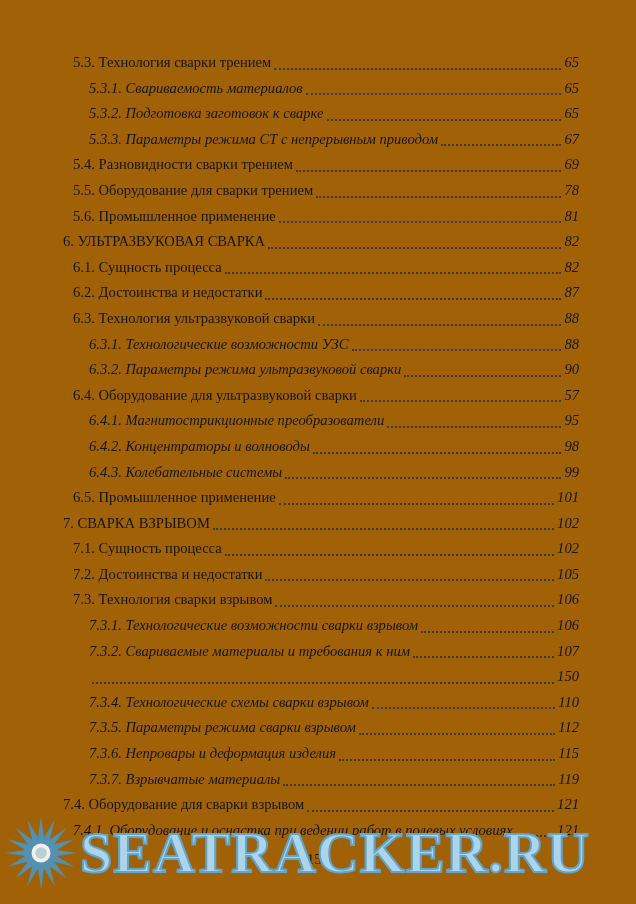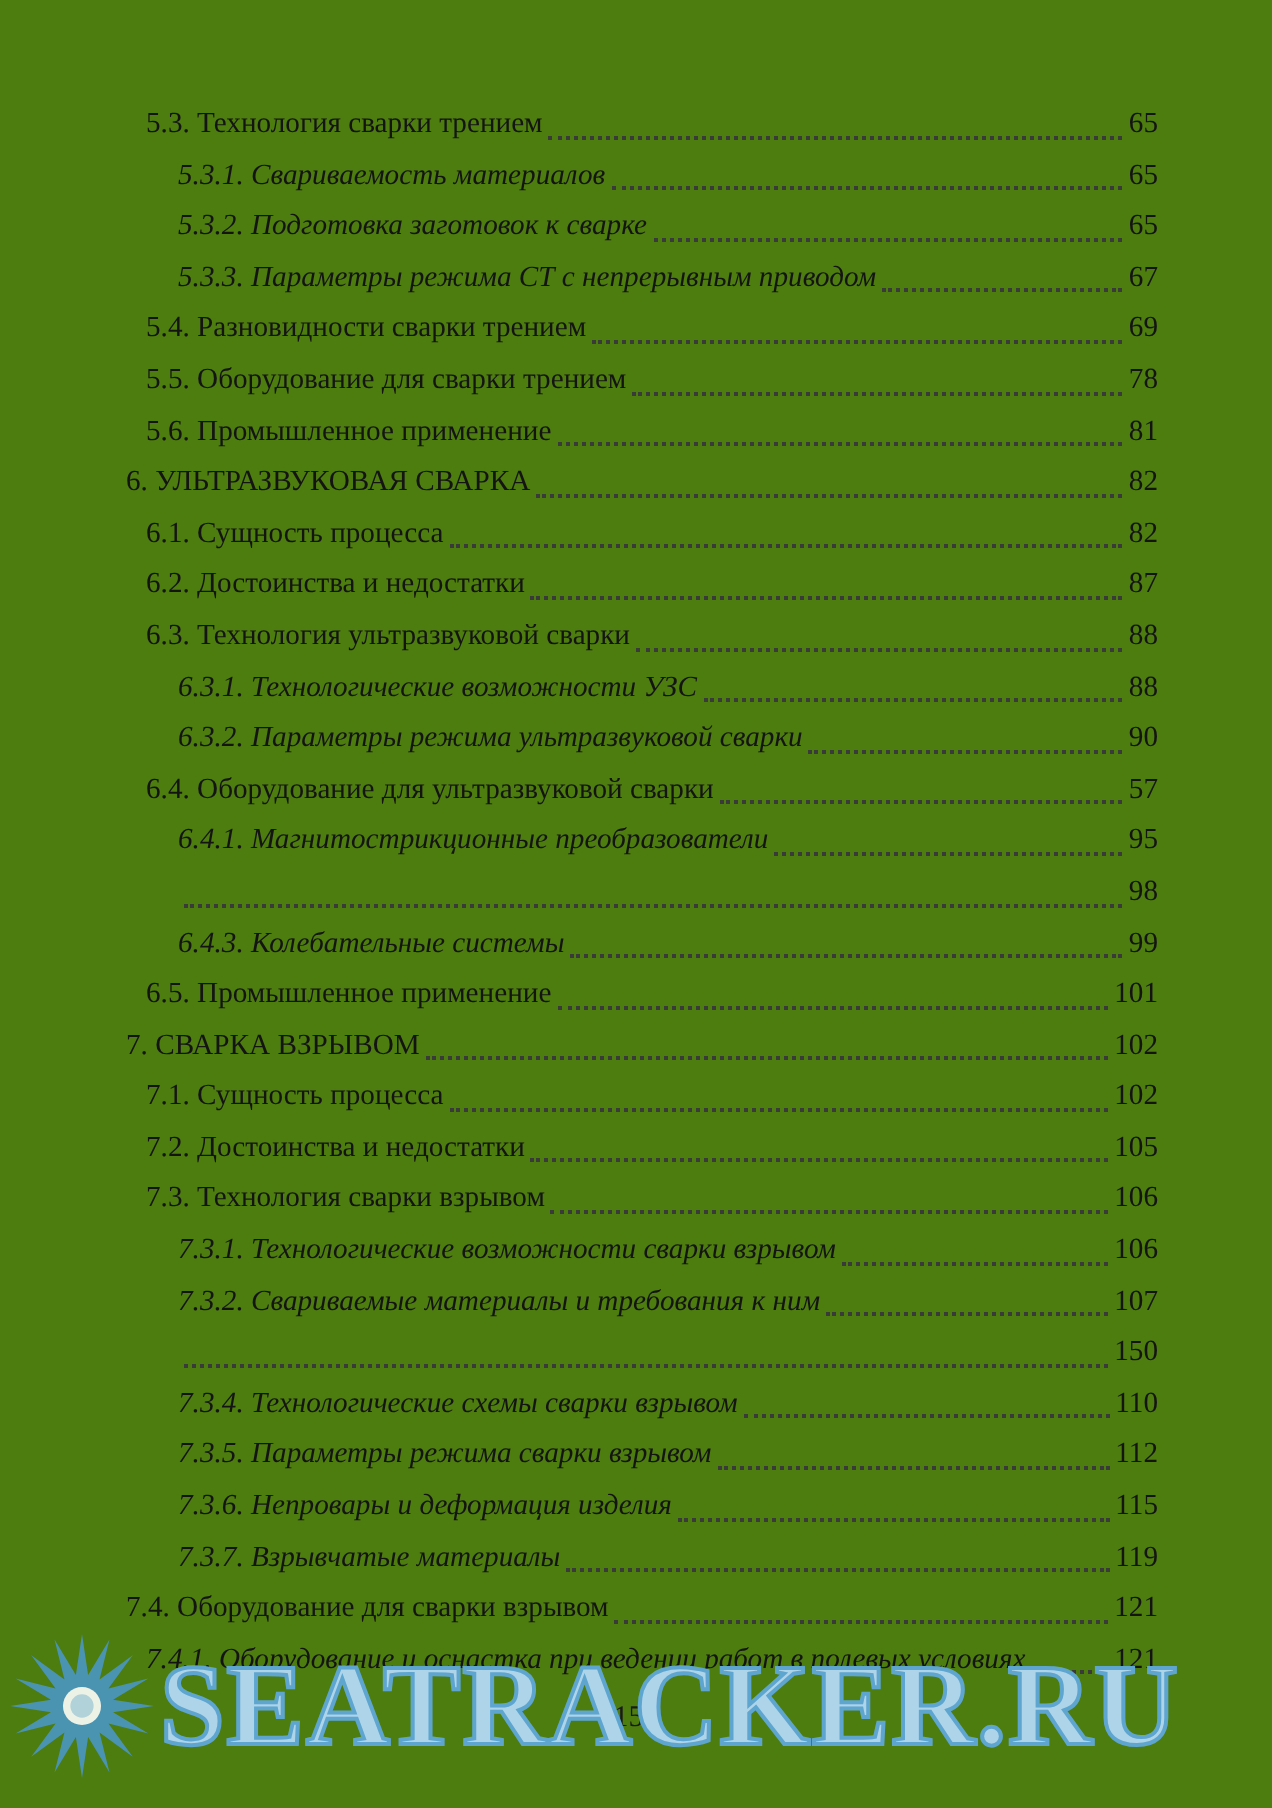--- a/index.html
+++ b/index.html
@@ -1,19 +1,19 @@
 <!DOCTYPE html>
 <html><head>
 <meta charset="utf-8">
 <style>
   html,body { margin:0; padding:0; background:#ffffff; }
   .page {
     position:relative;
     width:636px; height:904px;
-    background:#4d7c0f;
+    background:#a16207;
     overflow:hidden;
     font-family:"Liberation Serif", serif;
     color:#141414;
   }
   .toc {
     position:absolute;
     top:50px; left:63px; right:57px;
   }
   .toc-row {
     display:flex;
@@ -29,20 +29,21 @@
   .toc-label { flex:0 0 auto; }
   .toc-leader {
     flex:1 1 auto;
     min-width:10px;
     margin:0 3px 6px 3px;
     border-bottom:2px dotted #3a3a3a;
   }
   .toc-page {
     flex:0 0 auto;
     text-align:center;
+    font-style:italic;
   }
   .folio {
     position:absolute;
     left:0; right:0;
     bottom:36px;
     text-align:center;
     font-size:15px;
     color:#1a1a1a;
   }
   .watermark {
@@ -157,20 +158,21 @@
     <span class="toc-page">57</span>
   </div>
 
   <div class="toc-row level-2 italic">
     <span class="toc-label">6.4.1. Магнитострикционные преобразователи</span>
     <span class="toc-leader"></span>
     <span class="toc-page">95</span>
   </div>
 
   <div class="toc-row level-2 italic">
+    <span class="toc-label">6.4.2. Концентраторы и волноводы</span>
     <span class="toc-leader"></span>
     <span class="toc-page">98</span>
   </div>
 
   <div class="toc-row level-2 italic">
     <span class="toc-label">6.4.3. Колебательные системы</span>
     <span class="toc-leader"></span>
     <span class="toc-page">99</span>
   </div>
 

